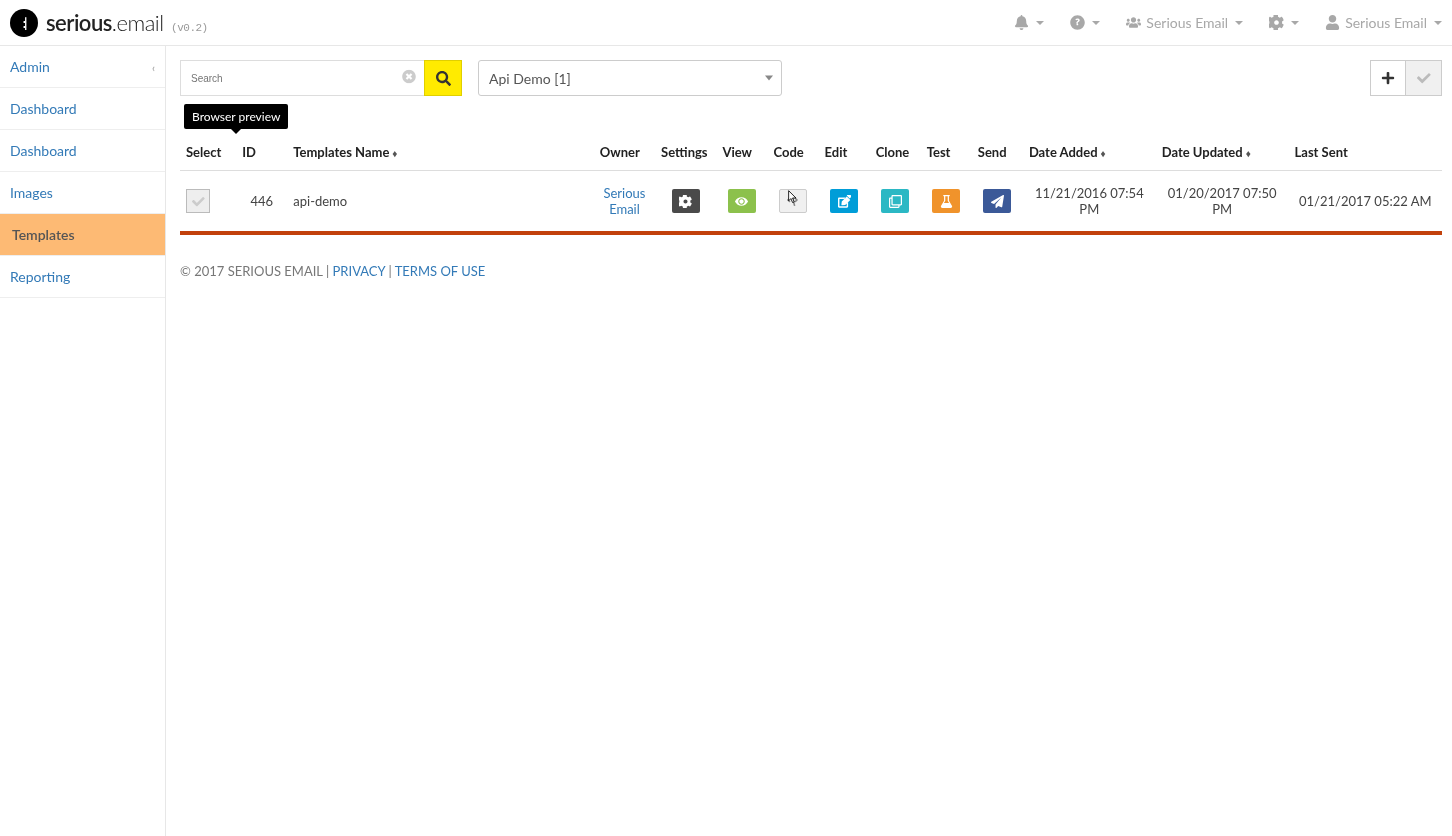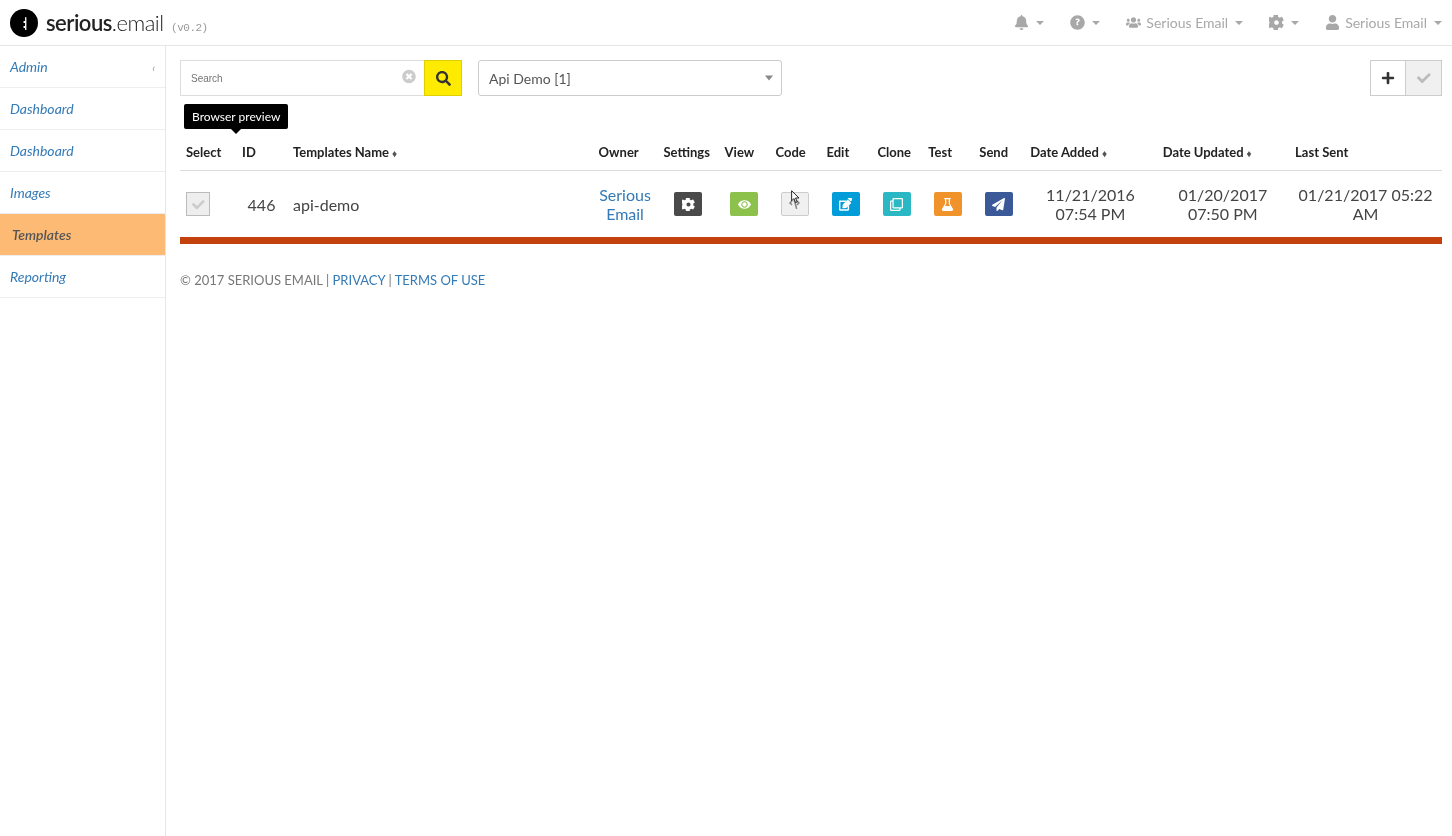--- a/index.html
+++ b/index.html
@@ -14,21 +14,21 @@
 .brand-text .bold { font-weight: 600; }
 .brand-version { font-size: 11px; color: #999; margin-left: 2px; font-family: Liberation Mono, monospace; }
 .navbar-right { margin-left: auto; display: flex; align-items: center; gap: 26px; color: #aaa; font-size: 14px; }
 .nav-item { display: inline-flex; align-items: center; gap: 5px; cursor: pointer; color: #a8a8a8; }
 .nav-item svg { width: 15px; height: 15px; fill: #a8a8a8; }
 .nav-item .caret { width: 0; height: 0; border-left: 4px solid transparent; border-right: 4px solid transparent; border-top: 4px solid #a8a8a8; margin-left: 2px; }
 
 
 .layout { display: flex; min-height: calc(100vh - 46px); }
 .sidebar { width: 166px; border-right: 1px solid #e7e7e7; background: #fff; }
-.sidebar-item { display: block; padding: 12px 10px 12px 10px; color: #337ab7; border-bottom: 1px solid #eee; cursor: pointer; position: relative; font-size: 14px; font-style: italic; }
+.sidebar-item { display: block; padding: 12px 10px 12px 10px; color: #337ab7; border-bottom: 1px solid #eee; cursor: pointer; position: relative; font-size: 14px; }
 .sidebar-item.active { background: #fdba74; color: #555; font-weight: 600; padding-left: 12px; }
 .sidebar-item .chev { position: absolute; right: 10px; top: 50%; transform: translateY(-50%); font-size: 11px; color: #999; }
 
 .main { flex: 1; padding: 14px 10px 20px 14px; }
 
 
 .toolbar { display: flex; align-items: center; gap: 16px; }
 .search-wrap { display: flex; align-items: center; height: 36px; }
 .search-input { width: 244px; height: 36px; border: 1px solid #ddd; border-right: none; padding: 0 16px 0 10px; font-size: 10px; color: #555; background: #fff; position: relative; }
 .search-box { position: relative; }
@@ -46,21 +46,21 @@
 
 
 .tooltip { position: absolute; background: #000; color: #fff; font-size: 12px; padding: 5px 8px; border-radius: 2px; white-space: nowrap; z-index: 50; }
 .tooltip::after { content:''; position:absolute; top:100%; left:50%; margin-left:-5px; border:5px solid transparent; border-top-color:#000; }
 
 
 .table-wrap { margin-top: 38px; position: relative; }
 table { width: 100%; border-collapse: collapse; }
 th { font-weight: 700; font-size: 13px; color: #222; text-align: left; padding: 10px 6px; border-bottom: 1px solid #ddd; }
 th.left { text-align: left; }
-td { padding: 14px 6px; text-align: center; font-size: 16px; color: #444; border-bottom: 7px solid #c2410c; }
+td { padding: 14px 6px; text-align: center; font-size: 13px; color: #444; border-bottom: 4px solid #c2410c; }
 td.left { text-align: left; }
 
 .chk { width: 24px; height: 24px; border: 1px solid #bbb; background: #eee; display:inline-flex; align-items:center; justify-content:center; cursor:pointer; }
 .chk svg { width:13px; height:13px; fill:#ccc; }
 
 .action-btn { width: 28px; height: 24px; display: inline-flex; align-items:center; justify-content:center; cursor:pointer; border-radius:2px; }
 .action-btn svg { width:13px; height:13px; fill:#fff; }
 .ab-settings { background:#4a4a4a; }
 .ab-view { background:#8cc14c; }
 .ab-code { background:#f0f0f0; border:1px solid #ccc; }

